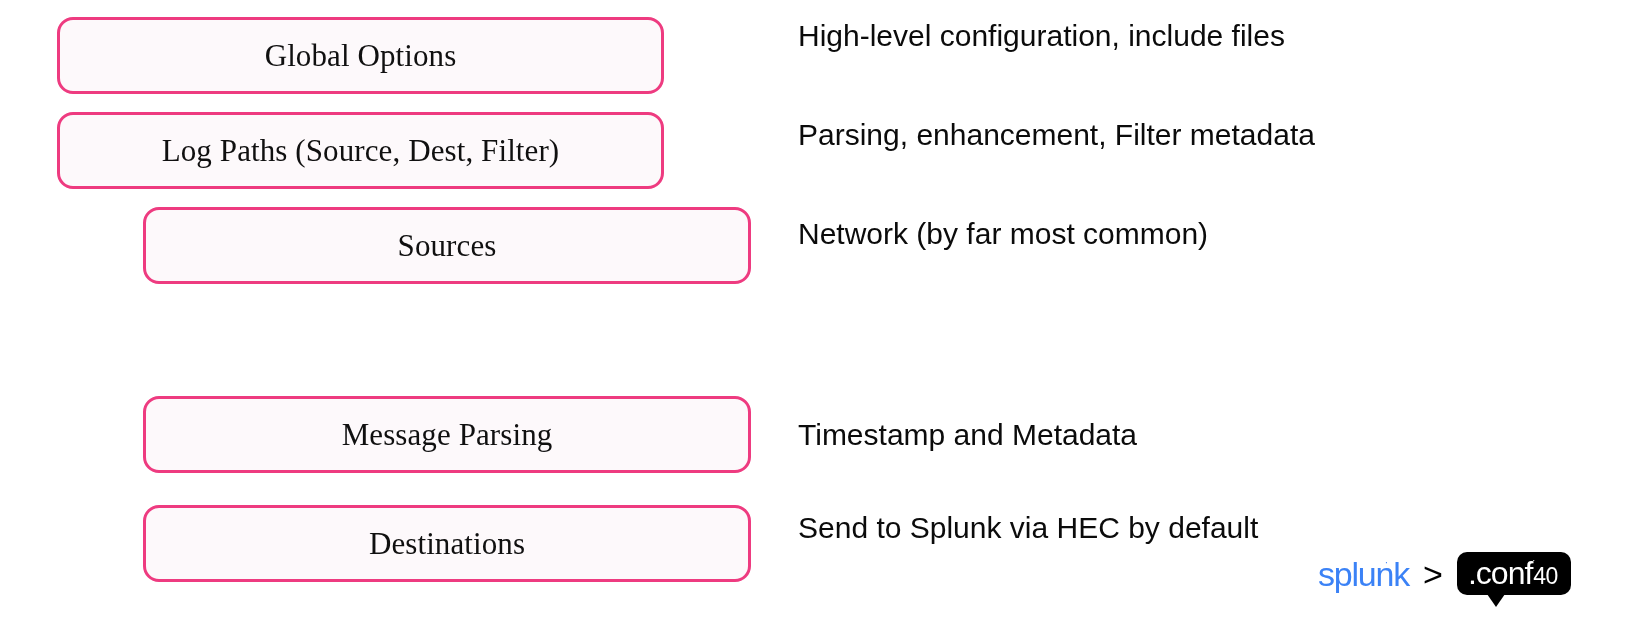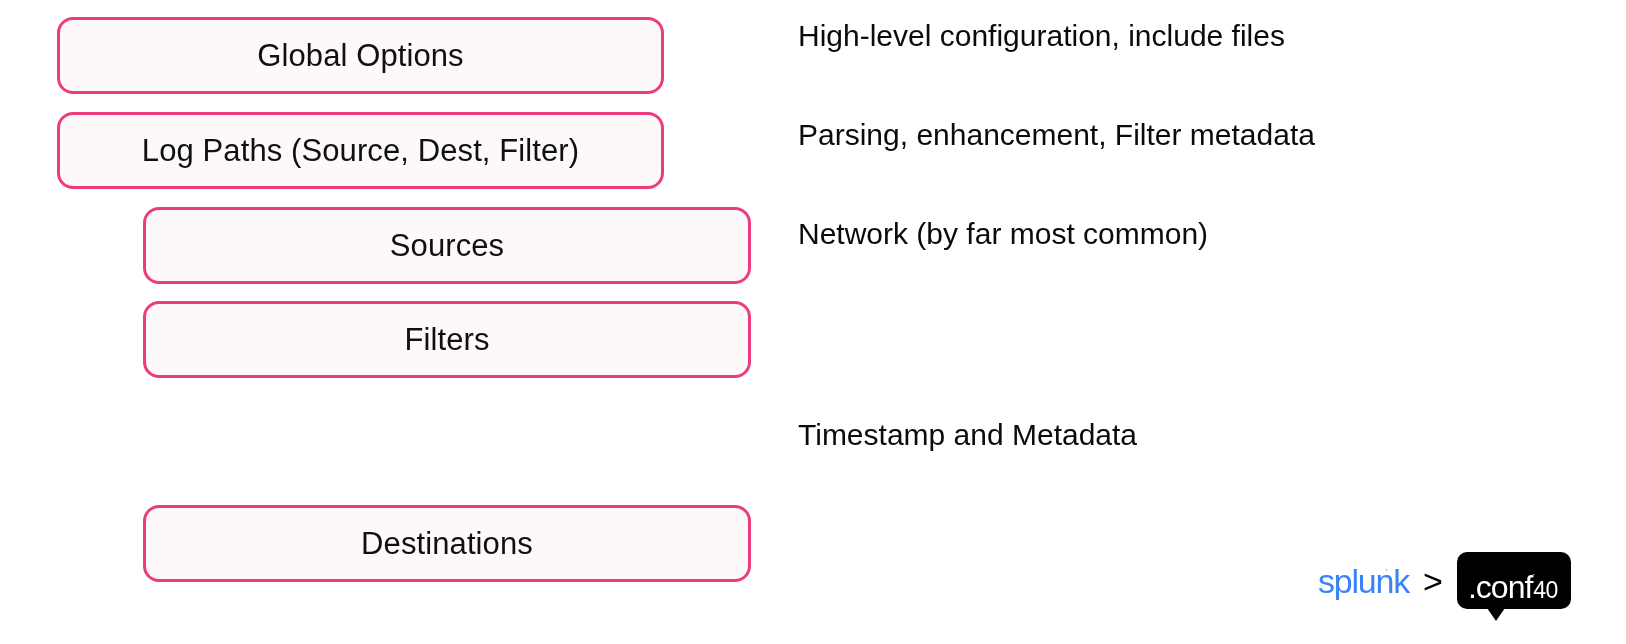--- a/index.html
+++ b/index.html
@@ -31,20 +31,21 @@
     align-items: center;
     justify-content: center;
     height: 77px;
   }
   .node-label {
     font-size: 31px;
     line-height: 1;
     color: #101010;
     letter-spacing: 0.1px;
     white-space: nowrap;
+    font-family: Liberation Serif, serif;
   }
 
   
   .lvl0 { left: 57px;  width: 607px; }
   
   .lvl1 { left: 143px; width: 608px; align-items: center; }
 
   .row1 { top: 17px;  }
   .row2 { top: 112px; }
   .row3 { top: 207px; }
@@ -95,21 +96,21 @@
   }
   .logo-chev {
     font-size: 34px;
     line-height: 1;
     font-weight: 400;
   }
   .bubble {
     position: relative;
     background: #000000;
     border-radius: 10px;
-    padding: 19px 13px 6px 11px;
+    padding: 5px 13px 6px 11px;
     display: flex;
     align-items: baseline;
   }
   .bubble::after {
     content: "";
     position: absolute;
     left: 30px;
     bottom: -12px;
     width: 0;
     height: 0;
@@ -152,29 +153,30 @@
   <div class="node-box lvl0 row2">
     <span class="node-label">Log Paths (Source, Dest, Filter)</span>
   </div>
   <div class="desc d2">Parsing, enhancement, Filter metadata</div>
 
   <div class="node-box lvl1 row3">
     <span class="node-label">Sources</span>
   </div>
   <div class="desc d3">Network (by far most common)</div>
 
-  <div class="node-box lvl1 row4">
-    <span class="node-label">Filters</span>
+
+  <div class="node-box lvl1 row5">
+    <span class="node-label">Message Parsing</span>
   </div>
-
   <div class="desc d5">Timestamp and Metadata</div>
 
   <div class="node-box lvl1 row6">
     <span class="node-label">Destinations</span>
   </div>
+  <div class="desc d6">Send to Splunk via HEC by default</div>
 
   <div class="logo">
     <span class="logo-splunk"><span>splunk</span><span class="reg">·</span></span>
     <span class="logo-chev">&gt;</span>
     <span class="bubble">
       <span class="bubble-conf"><span>.conf</span><span class="reg-w">·</span></span>
       <span class="bubble-20">40</span>
     </span>
   </div>
 

